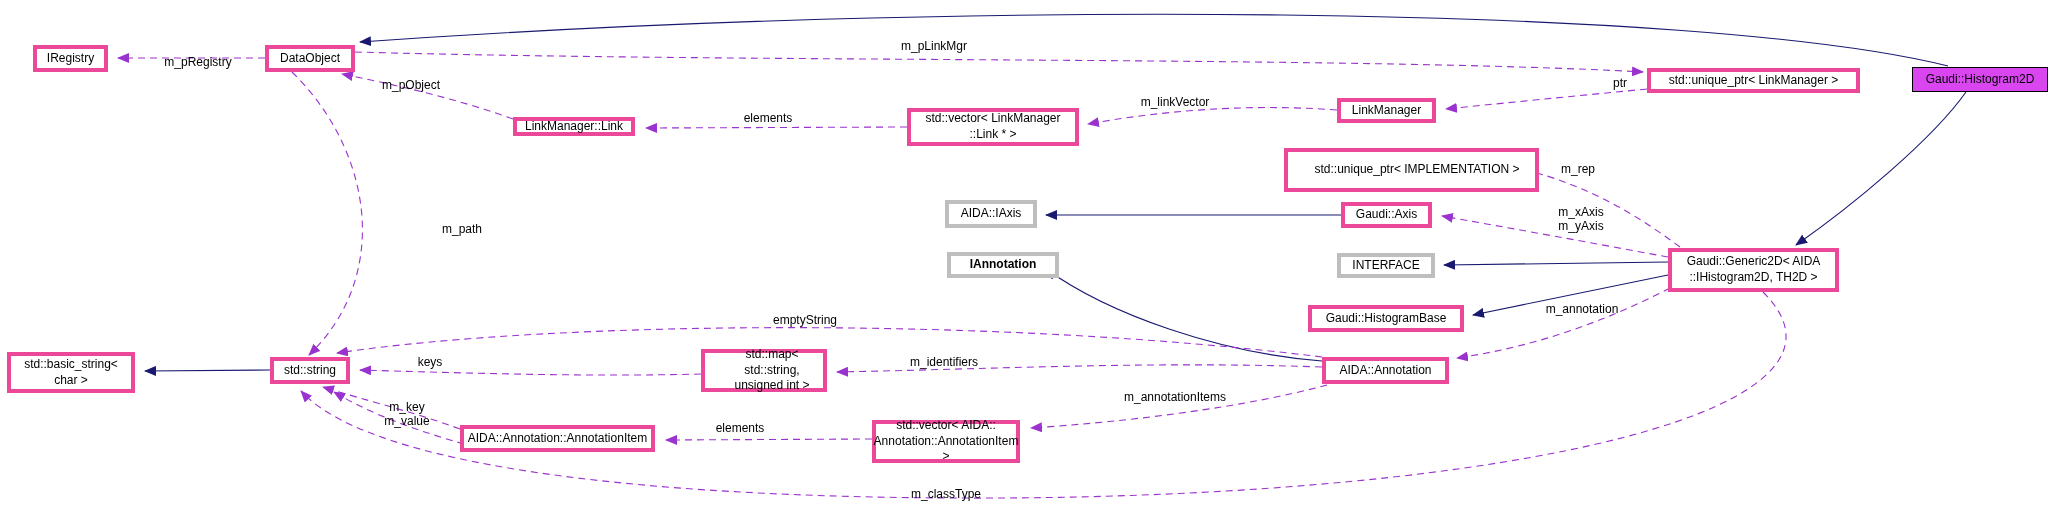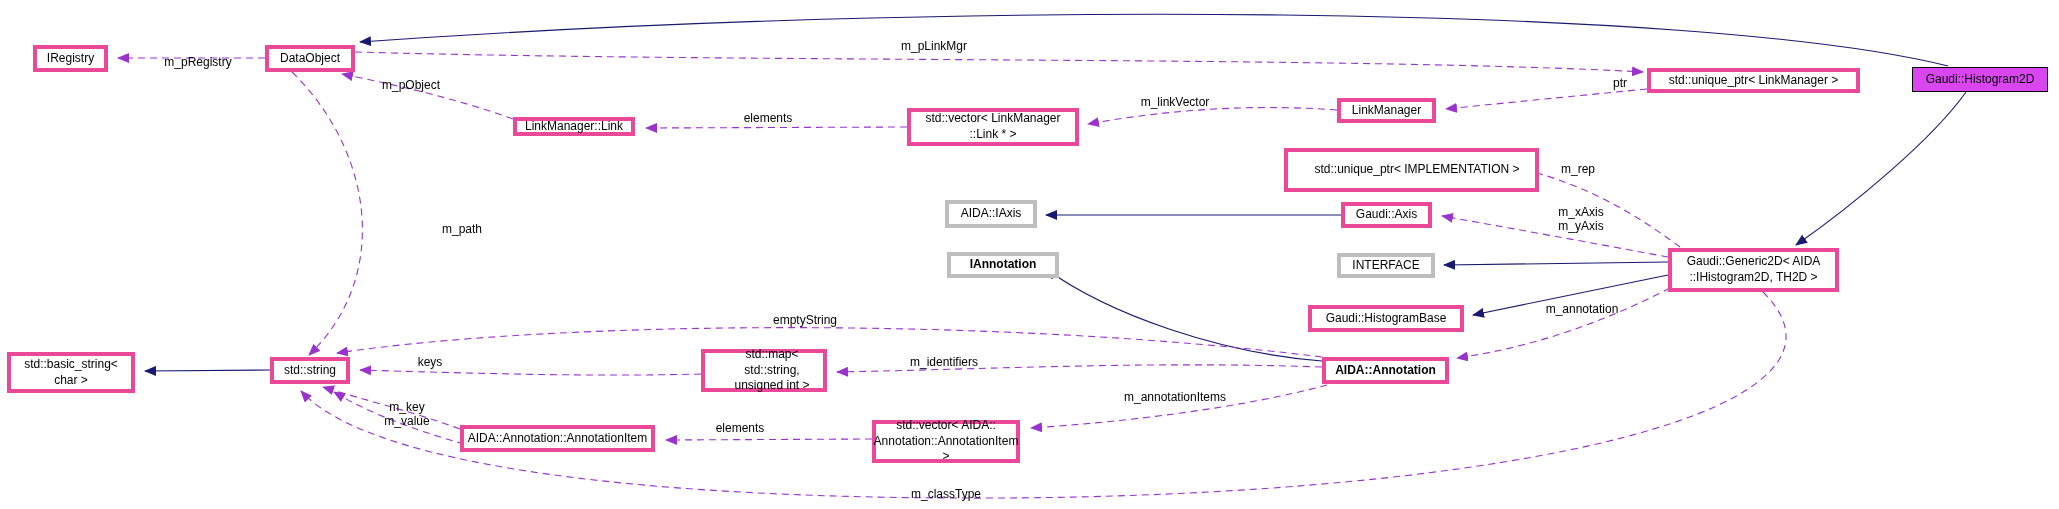--- a/index.html
+++ b/index.html
@@ -73,21 +73,21 @@
   <div class="node ext" style="left:947px;top:252px;width:112px;height:26px;font-weight:bold;">IAnnotation</div>
   <div class="node ext" style="left:1337px;top:253px;width:98px;height:25px;">INTERFACE</div>
   <div class="node" style="left:1668px;top:248px;width:171px;height:44px;">Gaudi::Generic2D&lt; AIDA
 ::IHistogram2D, TH2D &gt;</div>
   <div class="node" style="left:1308px;top:305px;width:156px;height:27px;">Gaudi::HistogramBase</div>
   <div class="node" style="left:7px;top:352px;width:128px;height:41px;">std::basic_string&lt;
 char &gt;</div>
   <div class="node" style="left:270px;top:357px;width:80px;height:27px;">std::string</div>
   <div class="node" style="left:701px;top:349px;width:126px;height:43px;padding-left:20px;">std::map&lt; std::string,
 unsigned int &gt;</div>
-  <div class="node" style="left:1322px;top:357px;width:127px;height:27px;font-weight:bold;">AIDA::Annotation</div>
+  <div class="node" style="left:1322px;top:357px;width:127px;height:27px;">AIDA::Annotation</div>
   <div class="node" style="left:460px;top:425px;width:195px;height:27px;">AIDA::Annotation::AnnotationItem</div>
   <div class="node" style="left:872px;top:420px;width:148px;height:43px;">std::vector&lt; AIDA::
 Annotation::AnnotationItem &gt;</div>
 
   <div class="edge-label" style="left:198px;top:63px;">m_pRegistry</div>
   <div class="edge-label" style="left:934px;top:47px;">m_pLinkMgr</div>
   <div class="edge-label" style="left:411px;top:86px;">m_pObject</div>
   <div class="edge-label" style="left:768px;top:119px;">elements</div>
   <div class="edge-label" style="left:1175px;top:103px;">m_linkVector</div>
   <div class="edge-label" style="left:1580px;top:84px;margin-left:40px;">ptr</div>

